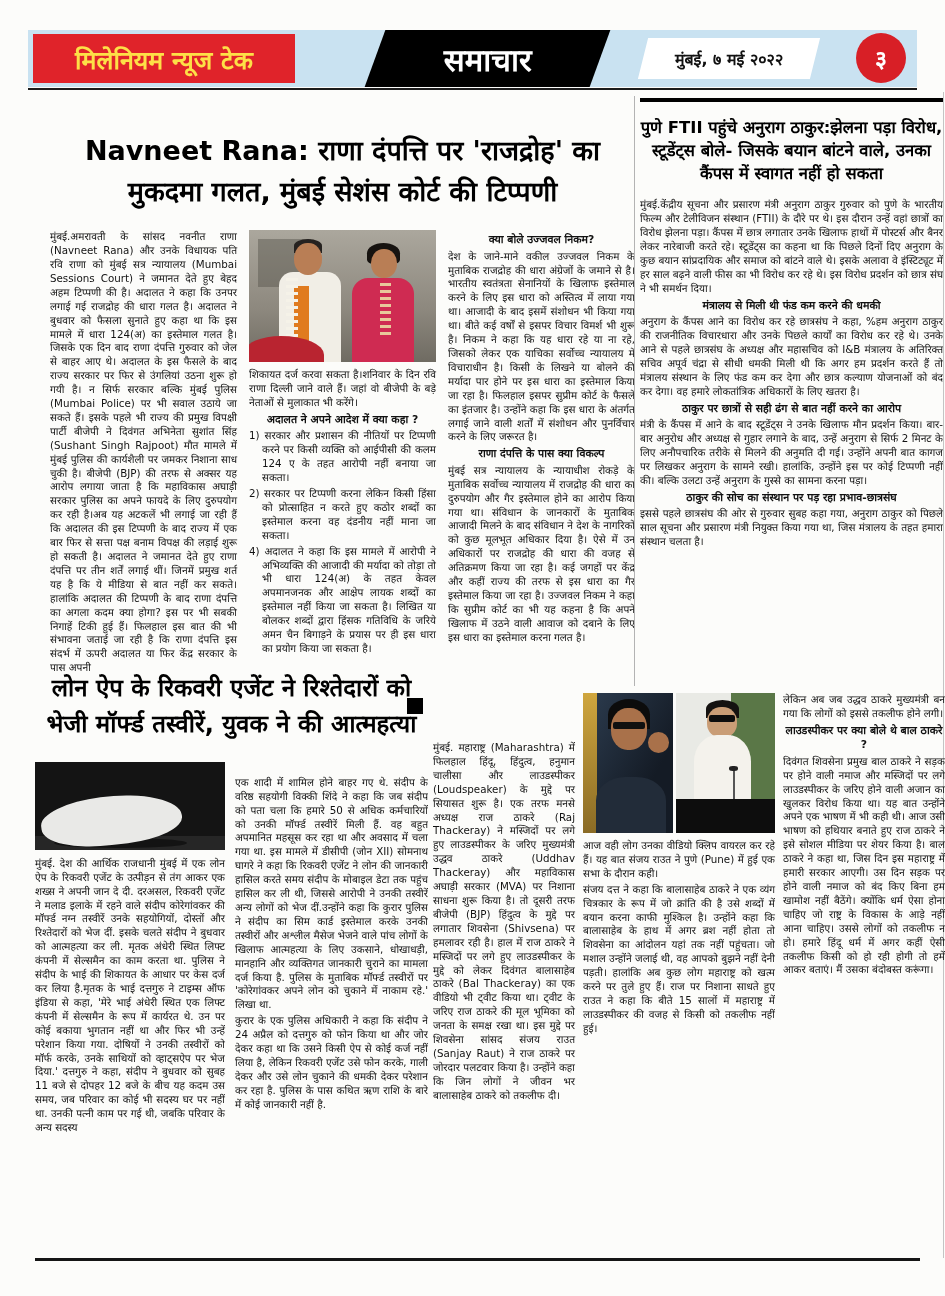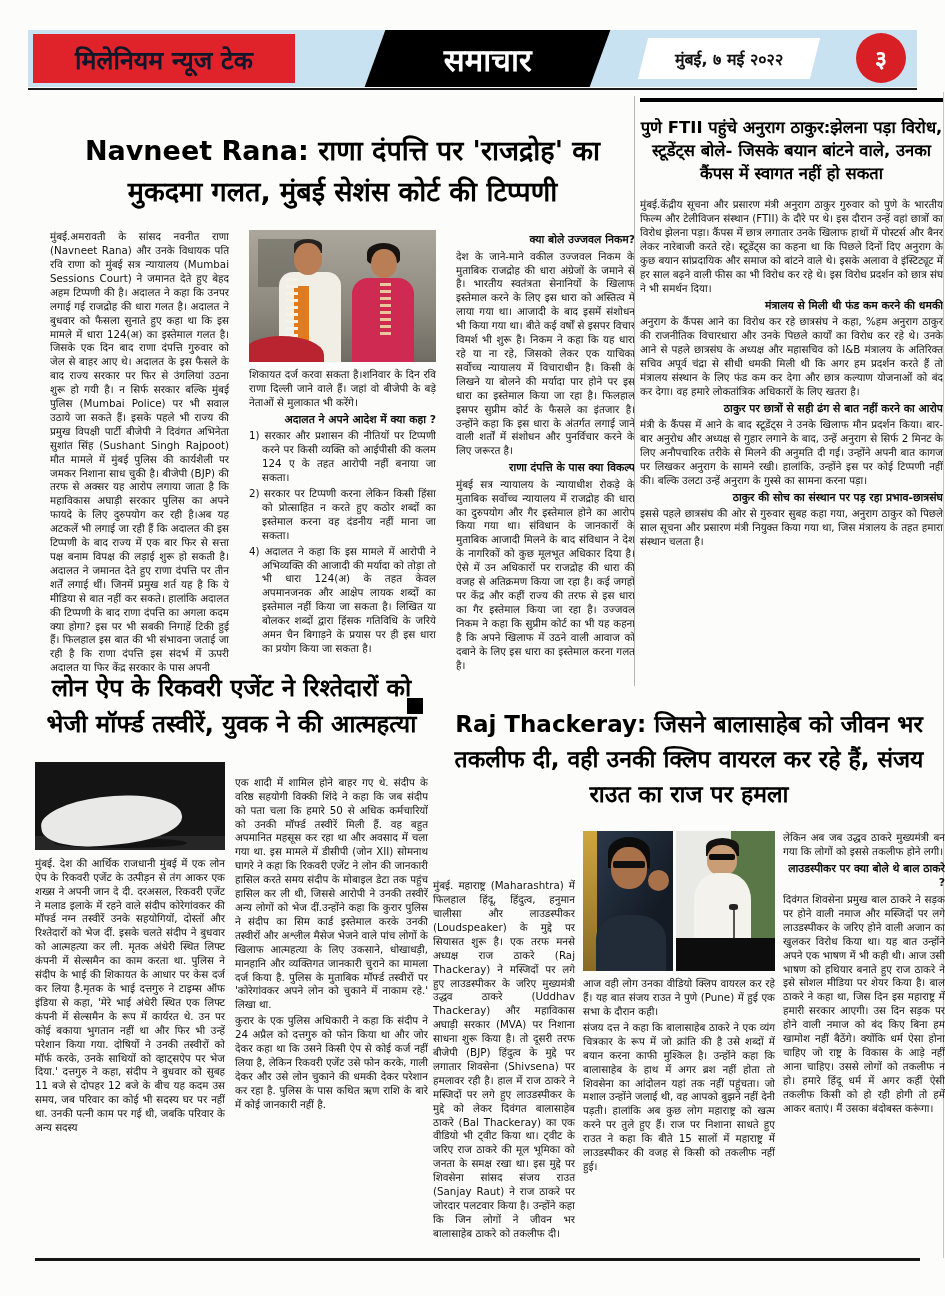--- a/index.html
+++ b/index.html
@@ -1,48 +1,48 @@
 <!DOCTYPE html>
 <html lang="hi"><head>
 <meta charset="utf-8">
 <style>
   html,body{margin:0;padding:0;background:#e9e9e6;}
   #page{position:relative;width:945px;height:1296px;background:#fcfcfa;overflow:hidden;
         font-family:"DejaVu Sans",sans-serif;color:#111;}
   
   .band{position:absolute;left:28px;top:30px;width:889px;height:57px;background:#c9e2f1;}
   .brand-box{position:absolute;left:33px;top:34px;width:262px;height:49px;background:#e0232a;
-             display:flex;align-items:center;justify-content:center;color:#0f172a;
+             display:flex;align-items:center;justify-content:center;color:#fde047;
              font-size:25px;font-weight:bold;white-space:nowrap;}
   .section-flag{position:absolute;left:375px;top:30px;width:225px;height:57px;background:#000;
                 transform:skewX(-20deg);display:flex;align-items:center;justify-content:center;}
   .section-flag span{transform:skewX(20deg);color:#fff;font-size:31px;font-weight:bold;}
   .date-box{position:absolute;left:643px;top:38px;width:172px;height:41px;background:#fff;
             transform:skewX(-14deg);display:flex;align-items:center;justify-content:center;}
   .date-box span{transform:skewX(14deg);font-size:16px;font-weight:bold;white-space:nowrap;}
   .page-badge{position:absolute;left:856px;top:33px;width:50px;height:50px;background:#d81f26;
               border-radius:50%;color:#fff;font-size:23px;font-weight:bold;
               display:flex;align-items:center;justify-content:center;}
   .header-rule{position:absolute;left:28px;top:88px;width:889px;height:2px;background:#1c1c1c;}
   
   .headline{font-weight:bold;text-align:center;color:#000;}
   .bodytxt{font-size:10.3px;line-height:13.9px;text-align:justify;}
   .bodytxt p{margin:0 0 2px 0;}
-  .subhead{font-weight:bold;font-size:10.8px;line-height:14.5px;margin:3px 0 2px 0;text-align:right;}
+  .subhead{font-weight:bold;font-size:10.8px;line-height:14.5px;margin:3px 0 2px 0;text-align:center;}
   .pt{padding-left:13px;text-indent:-13px;}
   .vrule{position:absolute;left:634px;top:96px;width:1px;height:590px;background:#b3b3b3;}
   .edge-rule{position:absolute;left:943px;top:92px;width:1px;height:1166px;background:#c4c4c4;}
   .bottom-rule{position:absolute;left:35px;top:1258px;width:885px;height:3px;background:#151515;}
   .black-square{position:absolute;left:407px;top:698px;width:16px;height:16px;background:#000;}
   .photo{position:relative;overflow:hidden;}
   .photo *{position:absolute;}
   
   .art-rana{position:absolute;left:50px;top:112px;width:585px;}
   .rana-headline{font-size:27px;line-height:41px;}
-  .rana-cols{display:flex;gap:20px;margin-top:8px;height:498px;overflow:hidden;}
+  .rana-cols{display:flex;gap:12px;margin-top:8px;height:498px;overflow:hidden;}
   .rana-cols .col{width:187px;}
   .photo-rana{width:187px;height:132px;margin-bottom:6px;
               background:linear-gradient(180deg,#aba79d,#8d887e 60%,#6f6b62);}
   .pr-win{left:5%;top:7%;width:28%;height:36%;background:#55524a;opacity:.45;}
   .pr-man{left:16%;bottom:-4%;width:33%;height:72%;background:#f1eee6;border-radius:14px 14px 0 0;}
   .pr-scarf{left:24%;bottom:0;width:8%;height:58%;background:#e07b1f;}
   .pr-man-head{left:24%;top:10%;width:15%;height:24%;background:#b97e55;border-radius:48%;}
   .pr-man-hair{left:24%;top:7%;width:15%;height:10%;background:#262220;border-radius:50% 50% 0 0;}
   .pr-woman{right:12%;bottom:-4%;width:33%;height:68%;background:#cf2b52;border-radius:16px 16px 0 0;}
   .pr-woman-head{right:21%;top:14%;width:14%;height:22%;background:#b97e55;border-radius:48%;}
@@ -179,21 +179,20 @@
         <p>मुंबई. देश की आर्थिक राजधानी मुंबई में एक लोन ऐप के रिकवरी एजेंट के उत्पीड़न से तंग आकर एक शख्स ने अपनी जान दे दी. दरअसल, रिकवरी एजेंट ने मलाड इलाके में रहने वाले संदीप कोरेगांवकर की मॉर्फ्ड नग्न तस्वीरें उनके सहयोगियों, दोस्तों और रिश्तेदारों को भेज दीं. इसके चलते संदीप ने बुधवार को आत्महत्या कर ली. मृतक अंधेरी स्थित लिफ्ट कंपनी में सेल्समैन का काम करता था. पुलिस ने संदीप के भाई की शिकायत के आधार पर केस दर्ज कर लिया है.मृतक के भाई दत्तगुरु ने टाइम्स ऑफ इंडिया से कहा, 'मेरे भाई अंधेरी स्थित एक लिफ्ट कंपनी में सेल्समैन के रूप में कार्यरत थे. उन पर कोई बकाया भुगतान नहीं था और फिर भी उन्हें परेशान किया गया. दोषियों ने उनकी तस्वीरों को मॉर्फ करके, उनके साथियों को व्हाट्सऐप पर भेज दिया.' दत्तगुरु ने कहा, संदीप ने बुधवार को सुबह 11 बजे से दोपहर 12 बजे के बीच यह कदम उस समय, जब परिवार का कोई भी सदस्य घर पर नहीं था. उनकी पत्नी काम पर गई थी, जबकि परिवार के अन्य सदस्य</p>
       </div>
       <div class="loan-right">
         <p>एक शादी में शामिल होने बाहर गए थे. संदीप के वरिष्ठ सहयोगी विक्की शिंदे ने कहा कि जब संदीप को पता चला कि हमारे 50 से अधिक कर्मचारियों को उनकी मॉर्फ्ड तस्वीरें मिली हैं. वह बहुत अपमानित महसूस कर रहा था और अवसाद में चला गया था. इस मामले में डीसीपी (जोन XII) सोमनाथ घागरे ने कहा कि रिकवरी एजेंट ने लोन की जानकारी हासिल करते समय संदीप के मोबाइल डेटा तक पहुंच हासिल कर ली थी, जिससे आरोपी ने उनकी तस्वीरें अन्य लोगों को भेज दीं.उन्होंने कहा कि कुरार पुलिस ने संदीप का सिम कार्ड इस्तेमाल करके उनकी तस्वीरों और अश्लील मैसेज भेजने वाले पांच लोगों के खिलाफ आत्महत्या के लिए उकसाने, धोखाधड़ी, मानहानि और व्यक्तिगत जानकारी चुराने का मामला दर्ज किया है. पुलिस के मुताबिक मॉर्फ्ड तस्वीरों पर 'कोरेगांवकर अपने लोन को चुकाने में नाकाम रहे.' लिखा था.</p>
         <p>कुरार के एक पुलिस अधिकारी ने कहा कि संदीप ने 24 अप्रैल को दत्तगुरु को फोन किया था और जोर देकर कहा था कि उसने किसी ऐप से कोई कर्ज नहीं लिया है, लेकिन रिकवरी एजेंट उसे फोन करके, गाली देकर और उसे लोन चुकाने की धमकी देकर परेशान कर रहा है. पुलिस के पास कथित ऋण राशि के बारे में कोई जानकारी नहीं है.</p>
       </div>
     </div>
   </section>
 
   <section class="art-raj">
-    <h2 class="headline raj-headline">Raj Thackeray: जिसने बालासाहेब को जीवन भर तकलीफ दी,  वही उनकी क्लिप वायरल कर रहे हैं, संजय राउत का राज पर हमला</h2>
     <div class="raj-cols bodytxt">
       <div class="raj-c1">
         <p>मुंबई. महाराष्ट्र (Maharashtra) में फिलहाल हिंदू, हिंदुत्व, हनुमान चालीसा और लाउडस्पीकर (Loudspeaker) के मुद्दे पर सियासत शुरू है। एक तरफ मनसे अध्यक्ष राज ठाकरे (Raj Thackeray) ने मस्जिदों पर लगे हुए लाउडस्पीकर के जरिए मुख्यमंत्री उद्धव ठाकरे (Uddhav Thackeray) और महाविकास अघाड़ी सरकार (MVA) पर निशाना साधना शुरू किया है। तो दूसरी तरफ बीजेपी (BJP) हिंदुत्व के मुद्दे पर लगातार शिवसेना (Shivsena) पर हमलावर रही है। हाल में राज ठाकरे ने मस्जिदों पर लगे हुए लाउडस्पीकर के मुद्दे को लेकर दिवंगत बालासाहेब ठाकरे (Bal Thackeray) का एक वीडियो भी ट्वीट किया था। ट्वीट के जरिए राज ठाकरे की मूल भूमिका को जनता के समक्ष रखा था। इस मुद्दे पर शिवसेना सांसद संजय राउत (Sanjay Raut) ने राज ठाकरे पर जोरदार पलटवार किया है। उन्होंने कहा कि जिन लोगों ने जीवन भर बालासाहेब ठाकरे को तकलीफ दी।</p>
       </div>
       <div class="raj-c2">
         <div class="raj-photos">
           <div class="photo photo-raut">
             <div class="ru-band"></div>
             <div class="ru-hair"></div>
             <div class="ru-face"></div>

